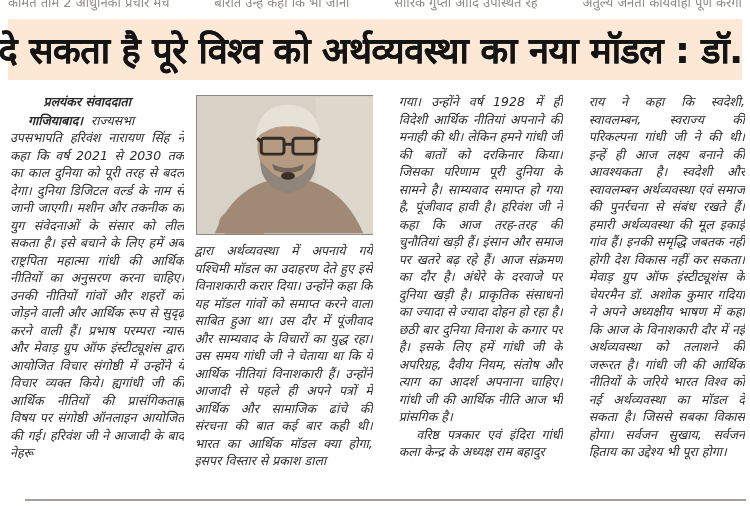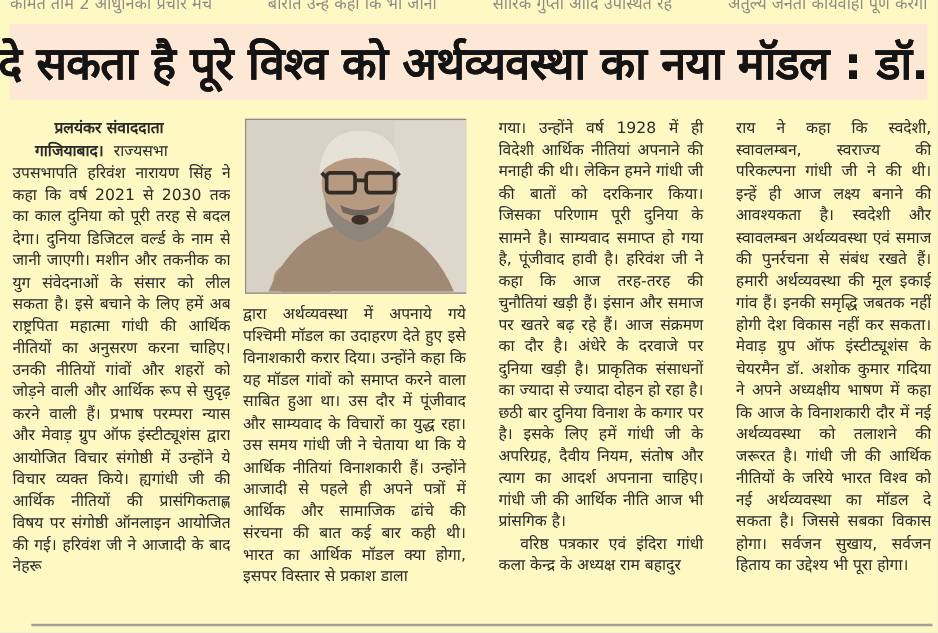--- a/index.html
+++ b/index.html
@@ -4,21 +4,21 @@
 <style>
   * { margin: 0; padding: 0; box-sizing: border-box; }
   html, body { background: #e9e7e2; }
   body { font-family: "DejaVu Sans", "Liberation Sans", sans-serif; }
 
   .page {
     position: relative;
     width: 750px;
     height: 506px;
     margin: 0 auto;
-    background: #fef9c3;
+    background: #ffffff;
     overflow: hidden;
     color: #262626;
     padding-left: 36px;
   }
 
   
   .top-strip {
     position: absolute;
     top: 0; left: 8; right: 8px; left: 8px;
     height: 13px;
@@ -52,20 +52,21 @@
     white-space: nowrap;
     text-shadow: 0 0 0.5px #141414;
   }
 
   
   .columns {
     position: absolute;
     top: 93px; left: 10px; right: 5px; bottom: 8px;
     display: flex;
     overflow: hidden;
+    font-style: italic;
   }
   .col {
     font-size: 12.5px;
     line-height: 17.5px;
     text-align: justify;
     color: #2b2b2b;
     overflow: hidden;
   }
   .col-1 { width: 183px; margin-right: 10px; }
   .col-2 { width: 187px; margin-right: 26px; }

